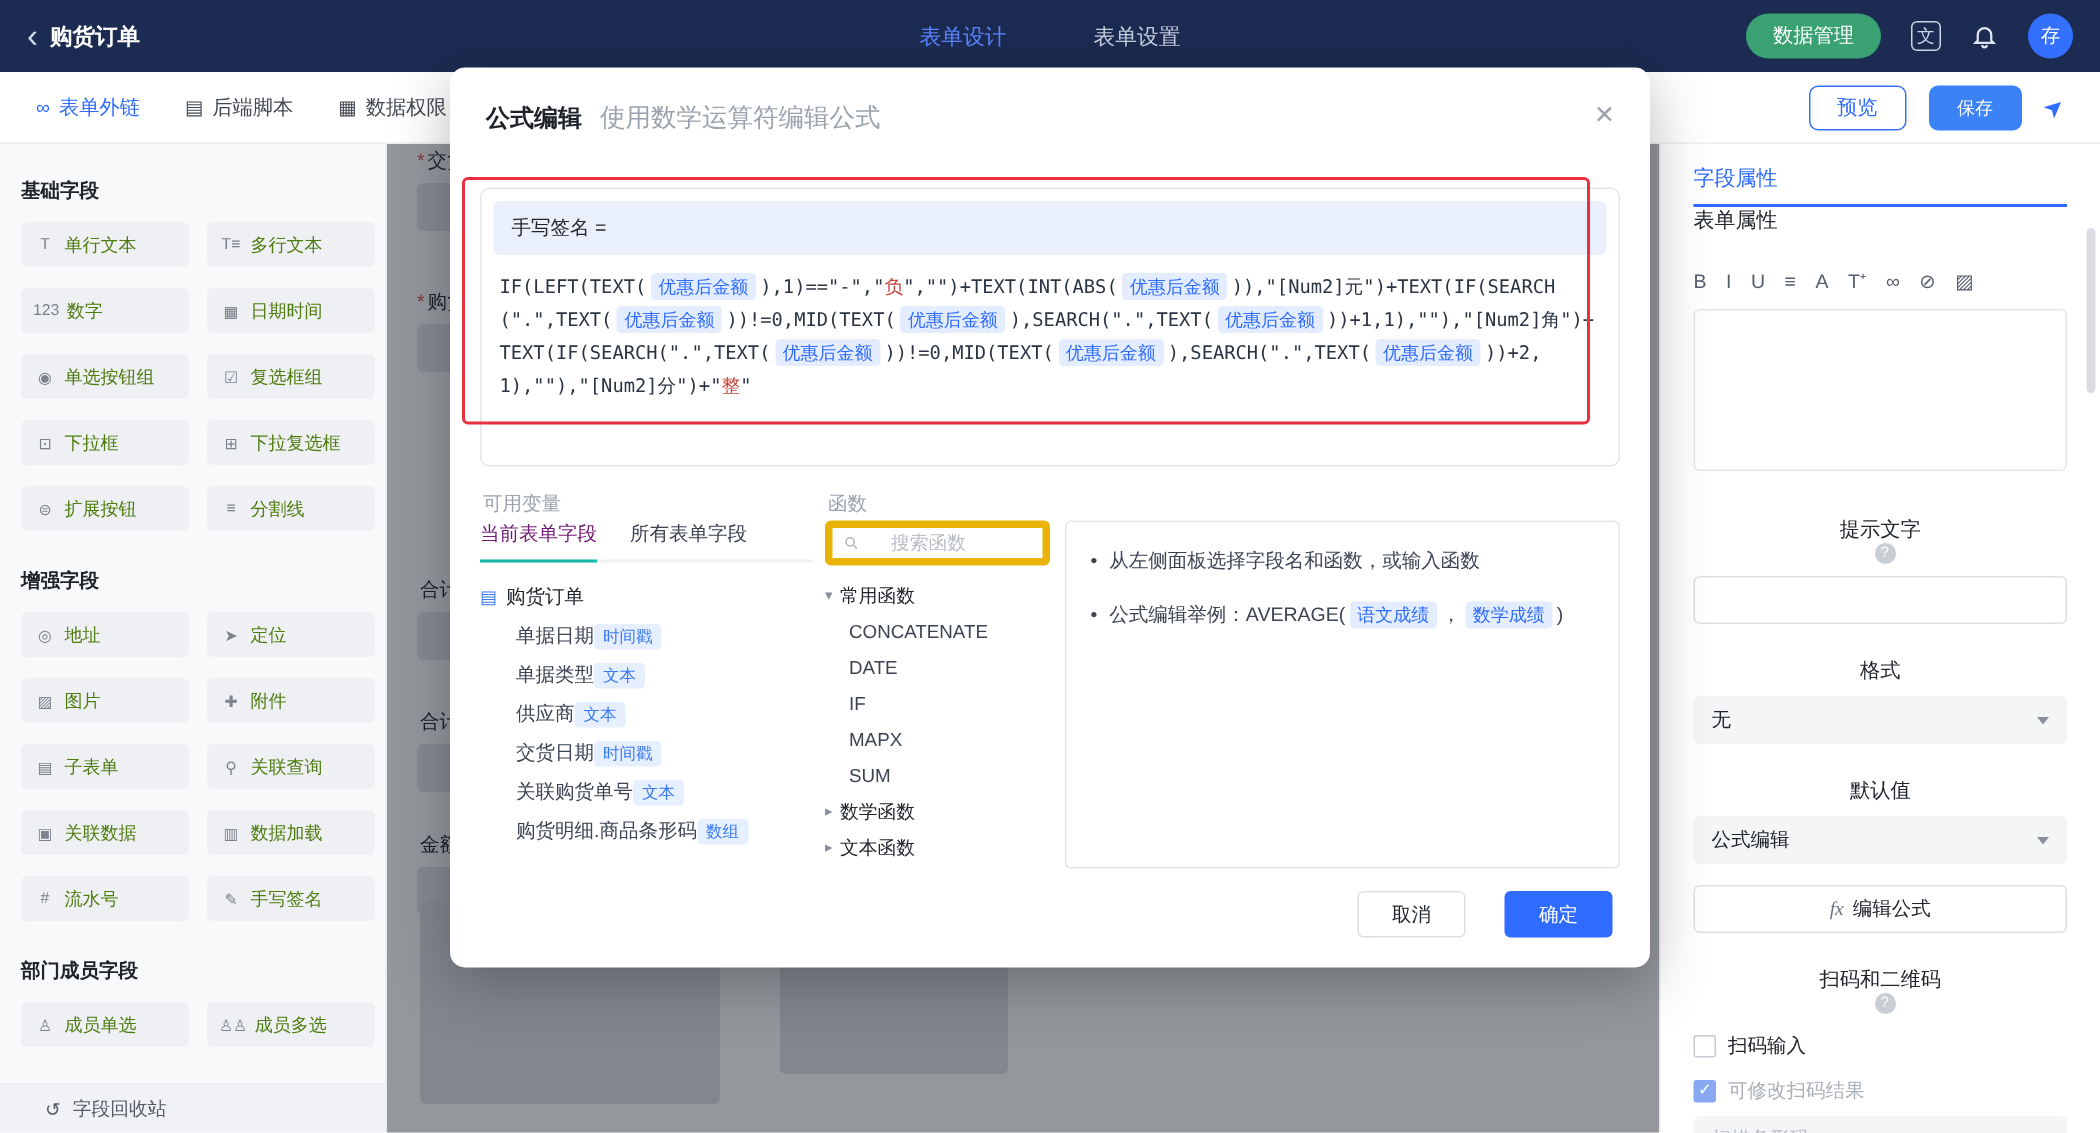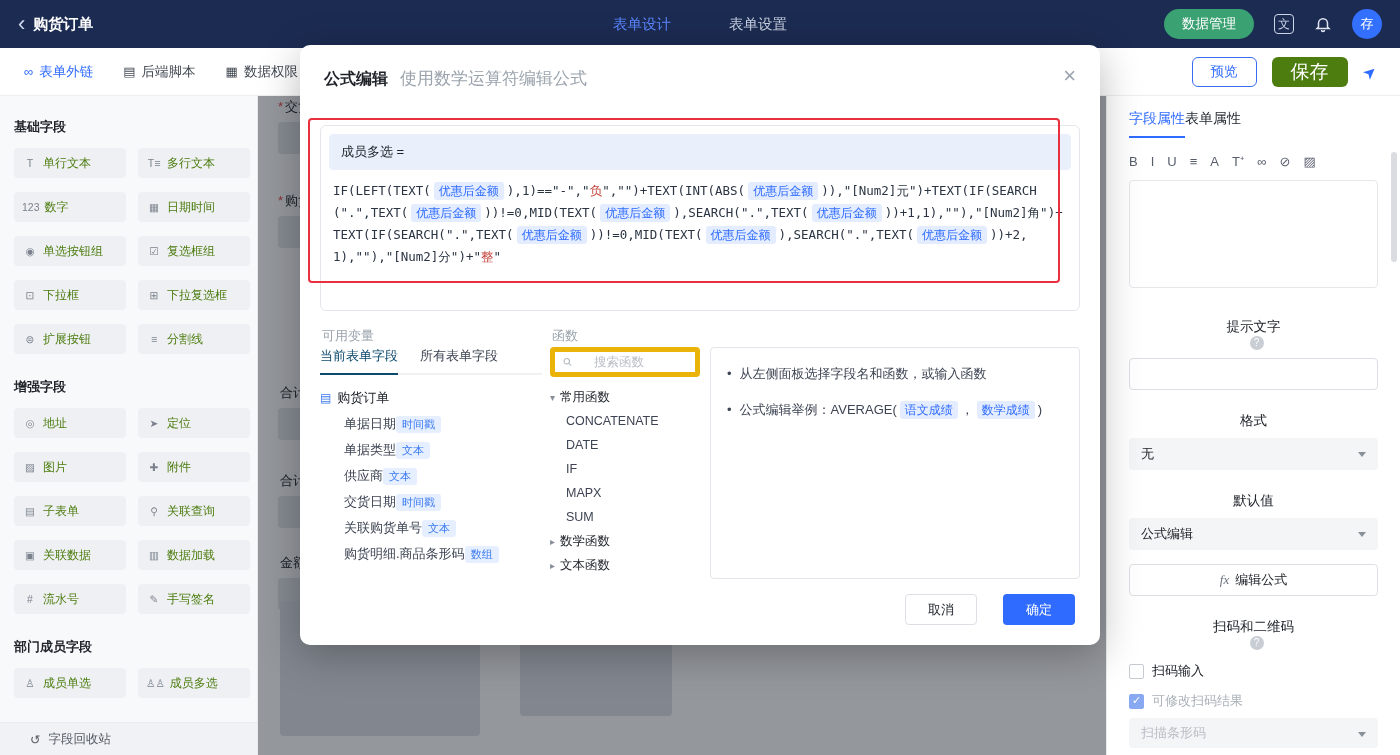--- a/index.html
+++ b/index.html
@@ -24,22 +24,22 @@
 
   
   .subbar { position:absolute; left:0; top:48px; width:1400px; height:48px; background:#fff;
     border-bottom:1px solid #eceef1; display:flex; align-items:center; padding-left:24px; z-index:5; }
   .sb-item { display:flex; align-items:center; gap:6px; margin-right:30px; font-size:13.5px; color:#424852; cursor:pointer; }
   .sb-item:first-child { color:#2f6bff; }
   .sb-icon { font-size:13px; }
   .sb-right { position:absolute; right:24px; top:9px; display:flex; align-items:center; gap:15px; }
   .btn-preview { height:30px; padding:0 18px; background:#fff; border:1px solid #3a6df0; color:#2f6bff;
     border-radius:6px; font-size:13.5px; cursor:pointer; }
-  .btn-save { height:30px; padding:0 19px; background:#4d7c0f; border:none; color:#fff;
-    border-radius:6px; font-size:19px; cursor:pointer; }
+  .btn-save { height:30px; padding:0 19px; background:#3b82f6; border:none; color:#fff;
+    border-radius:6px; font-size:12px; cursor:pointer; }
   .share-icon { color:#2f6bff; font-size:16px; display:inline-block; transform:rotate(-42deg); cursor:pointer; }
 
   
   .sidebar { position:absolute; left:0; top:96px; width:258px; height:659px; background:#f8f9fb;
     border-right:1px solid #e8eaee; z-index:5; }
   .side-heading { font-size:13px; font-weight:bold; color:#20242b; margin:24px 0 0 14px; }
   .side-heading:first-child { margin-top:22px; }
   .side-grid { display:grid; grid-template-columns:112px 112px; gap:14px 12px; margin:12px 14px 0; }
   .field-btn { display:flex; align-items:center; gap:5px; height:30px; padding:0 8px; background:#eef0f3;
     border-radius:4px; white-space:nowrap; overflow:hidden; cursor:pointer; }
@@ -55,21 +55,21 @@
   .clabel { font-size:13px; color:#1f2329; height:18px; }
   .req { color:#e34d4d; margin-right:2px; }
   .cinput { margin-top:6px; width:200px; height:32px; background:#e4e7ec; border-radius:4px; }
   .cbox { position:absolute; background:#dfe2e8; border-radius:4px; }
   .overlay { position:absolute; left:258px; top:96px; width:848px; height:659px;
     background:rgba(18,24,36,0.45); z-index:40; }
 
   
   .rightpanel { position:absolute; left:1106px; top:96px; width:294px; height:659px; background:#fff;
     border-left:1px solid #e8eaee; padding:0 22px; z-index:5; }
-  .rp-tabs { display:flex; justify-content:flex-start; padding-top:14px; font-size:14px; }
+  .rp-tabs { display:flex; justify-content:space-between; padding-top:14px; font-size:14px;flex-direction:column; }
   .rp-tab { color:#262b33; padding-bottom:8px; cursor:pointer; }
   .rp-tab.active { color:#2f6bff; border-bottom:2px solid #2f6bff; }
   .rp-icons { display:flex; gap:13px; margin-top:14px; align-items:center; color:#565d6b; font-size:13px; }
   .rp-icons span { cursor:pointer; }
   .rp-richbox { margin-top:10px; height:108px; border:1px solid #e5e7eb; border-radius:4px; }
   .rp-label { margin-top:30px; font-size:13.5px; color:#20242b; display:flex; align-items:center;flex-direction:column; }
   .rp-label.tight { margin-top:22px; }
   .q { display:inline-block; width:14px; height:14px; border-radius:50%; background:#c9cdd4; color:#fff;
     font-size:10px; line-height:14px; text-align:center; margin-left:6px; }
   .q::after { content:"?"; }
@@ -107,21 +107,21 @@
     line-height:22px; color:#2a3442; word-break:break-all; }
   .chip { display:inline-block; background:#e3edff; color:#2f6bff; border-radius:3px; padding:0 5px;
     margin:0 3px; font-size:12px; line-height:18px; font-family:"Liberation Sans", sans-serif; cursor:pointer; }
   .str { color:#c4453c; }
   .annotation { position:absolute; left:8px; top:73px; width:752px; height:165px;
     border:2px solid #e8303e; border-radius:4px; pointer-events:none; z-index:5; }
   .m-seclabel { position:absolute; top:282px; font-size:13px; color:#9aa3ad; }
   .vars { position:absolute; left:20px; top:302px; width:222px; height:232px; }
   .vtabs { display:flex; gap:22px; border-bottom:2px solid #f0f1f3; font-size:13px; }
   .vtab { padding-bottom:8px; color:#3c4352; cursor:pointer; }
-  .vtab.active { color:#0c4a6e; border-bottom:2px solid #0c4a6e; margin-bottom:-2px; }
+  .vtab.active { color:#701a75; border-bottom:2px solid #14b8a6; margin-bottom:-2px; }
   .vtree { padding-top:10px; }
   .var-root { display:flex; gap:6px; align-items:center; height:26px; font-size:13px; color:#20242b; cursor:pointer; }
   .var-doc-icon { color:#3a7af0; font-size:12px; }
   .var-row { display:flex; justify-content:flex-start; align-items:center; height:26px;
     padding-left:24px; font-size:13px; color:#3c4352; cursor:pointer; }
   .var-badge { background:#e6efff; color:#3a7af0; font-size:11px; padding:1px 6px; border-radius:3px; }
   .fns { position:absolute; left:250px; top:302px; width:150px; height:232px; }
   .fn-search { height:30px; border:5px solid #eab308; border-radius:4px; display:flex; align-items:center;
     padding:0 8px; gap:22px; }
   .fn-search input { border:none; outline:none; width:100%; font-size:12.5px; color:#3c4352; }
@@ -373,21 +373,21 @@
 </div>
 
 <div class="modal">
   <div class="m-header">
     <span class="m-title">公式编辑</span>
     <span class="m-subtitle">使用数学运算符编辑公式</span>
   </div>
   <span class="m-close">×</span>
 
   <div class="f-editor">
-    <div class="f-head">成员多选 =</div>
+    <div class="f-head">手写签名 =</div>
     <div class="f-code"><span>IF(LEFT(TEXT(</span><span class="chip">优惠后金额</span><span>),1)=="-","</span><span class="str">负</span><span>","")+TEXT(INT(ABS(</span><span class="chip">优惠后金额</span><span>)),"[Num2]元")+TEXT(IF(SEARCH(".",TEXT(</span><span class="chip">优惠后金额</span><span>))!=0,MID(TEXT(</span><span class="chip">优惠后金额</span><span>),SEARCH(".",TEXT(</span><span class="chip">优惠后金额</span><span>))+1,1),""),"[Num2]角")+TEXT(IF(SEARCH(".",TEXT(</span><span class="chip">优惠后金额</span><span>))!=0,MID(TEXT(</span><span class="chip">优惠后金额</span><span>),SEARCH(".",TEXT(</span><span class="chip">优惠后金额</span><span>))+2,1),""),"[Num2]分")+"</span><span class="str">整</span><span>"</span></div>
   </div>
   <div class="annotation"></div>
 
   <div class="m-seclabel" style="left:22px">可用变量</div>
   <div class="m-seclabel" style="left:252px">函数</div>
 
   <div class="vars">
     <div class="vtabs">
       <span class="vtab active">当前表单字段</span>

